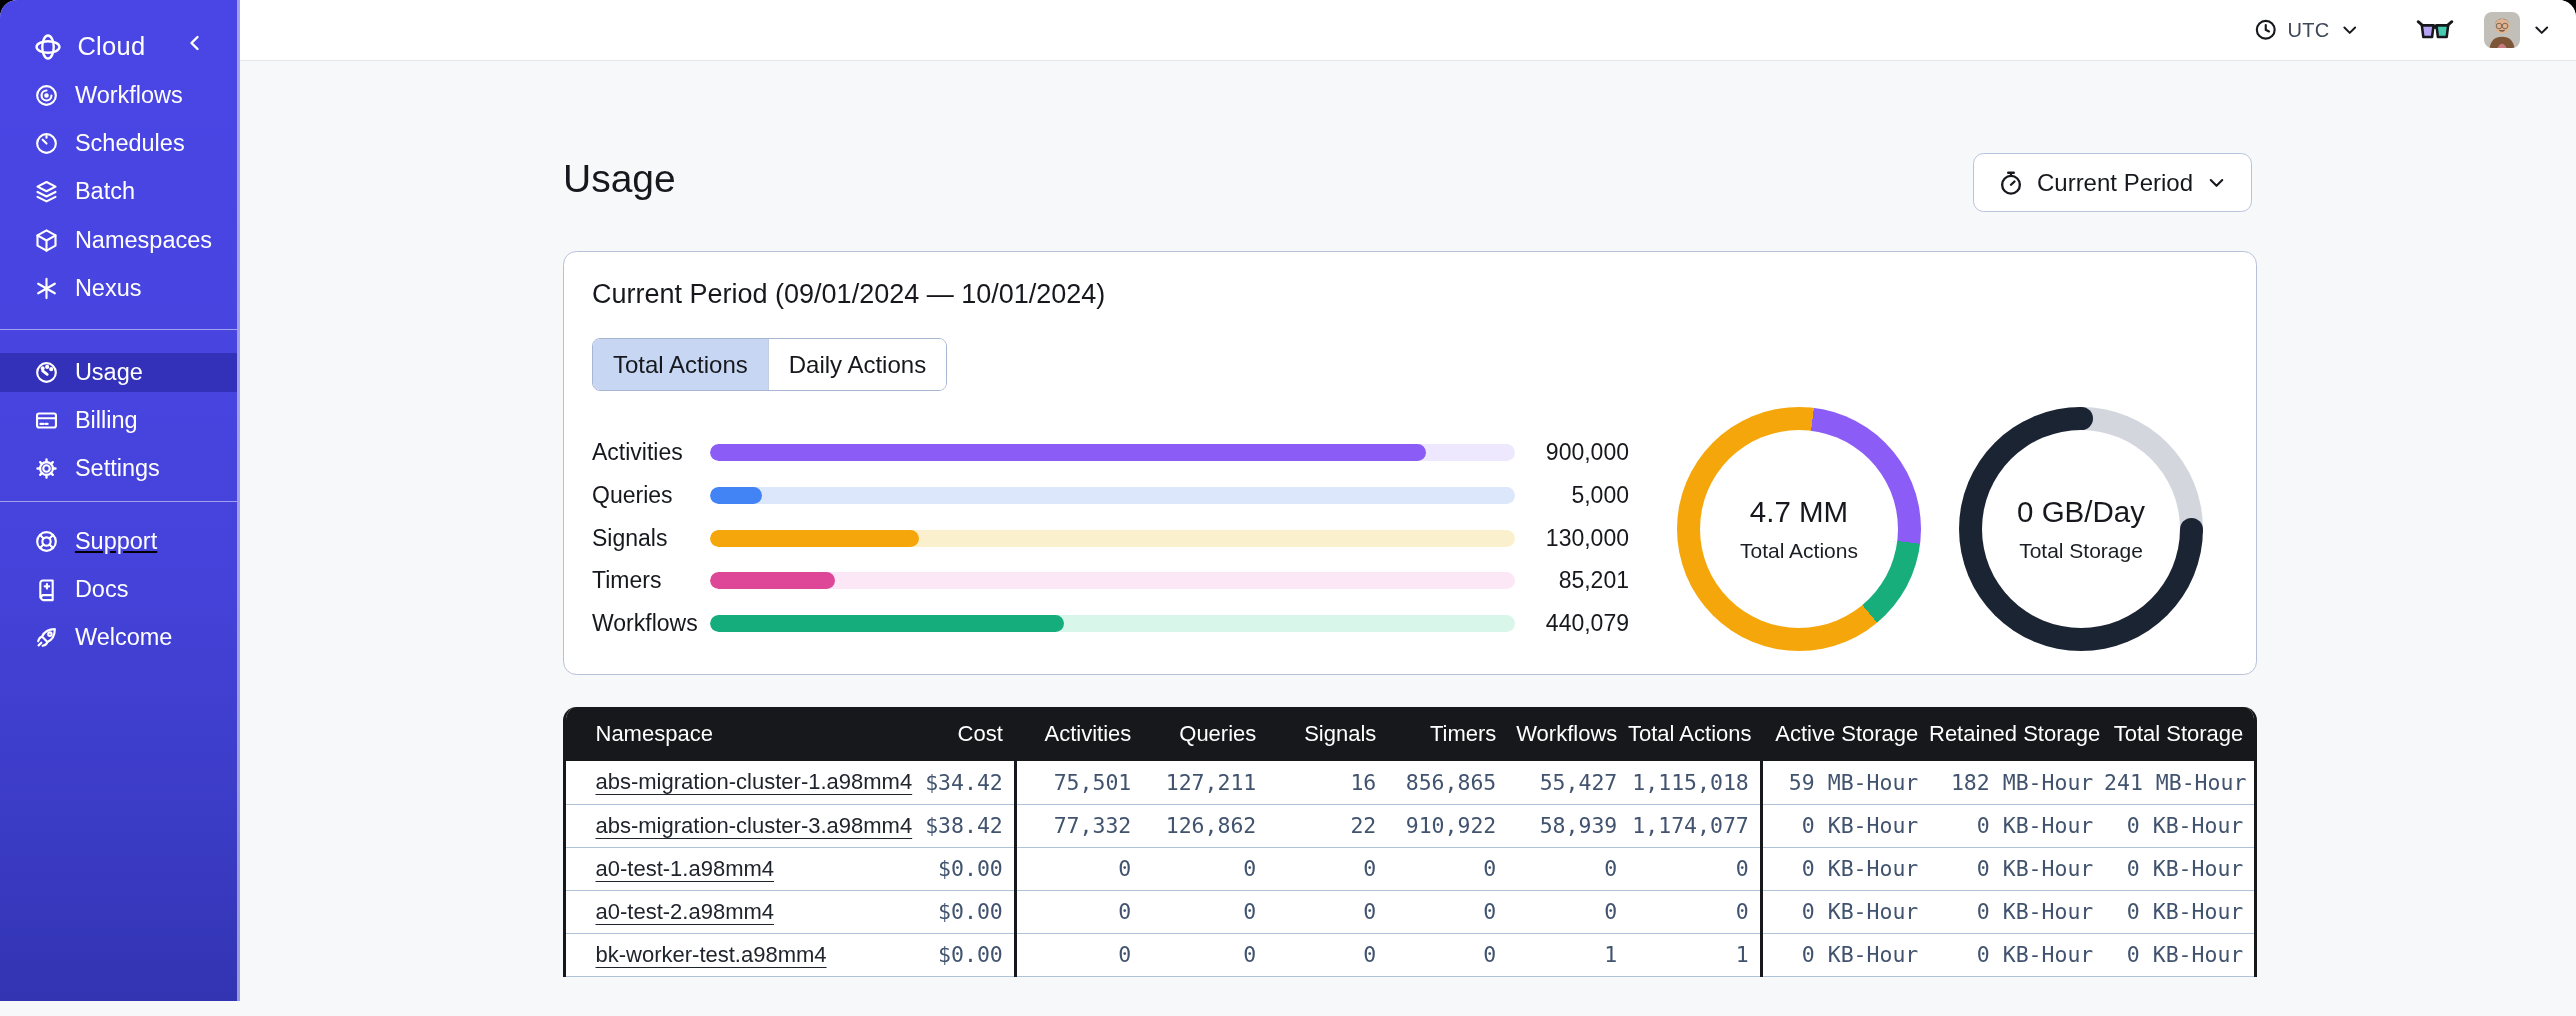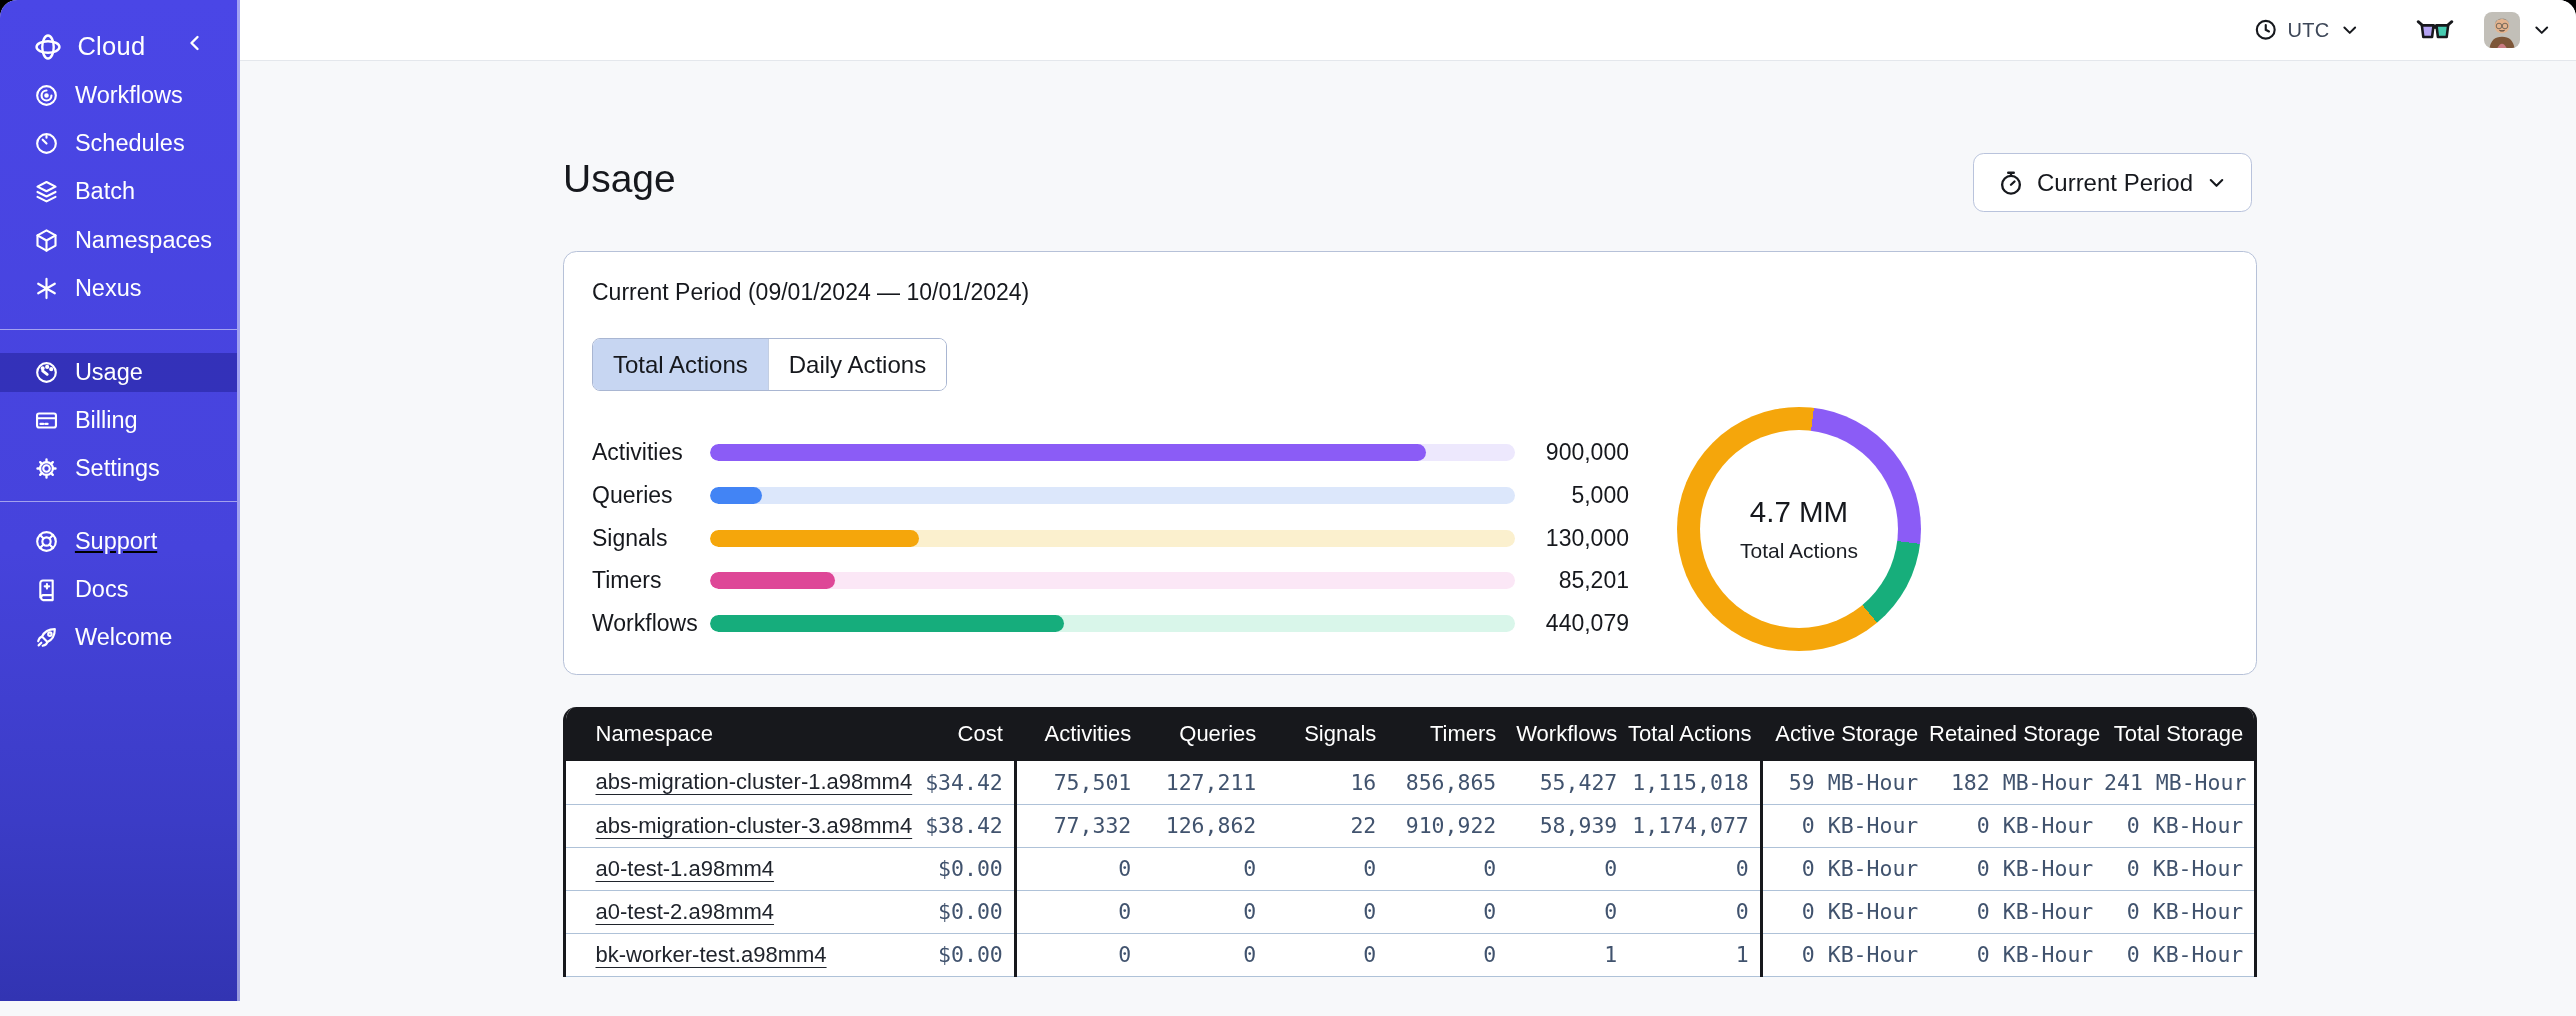--- a/index.html
+++ b/index.html
@@ -30,21 +30,21 @@
   .content-bg{position:absolute;left:243px;top:62px;right:0;bottom:0;background:#F7F8FA;}
   
   .page-title{position:absolute;left:563px;top:157px;font-size:39px;font-weight:500;color:#16181D;z-index:2;}
   .period-btn{position:absolute;left:1973px;top:153px;width:279px;height:59px;background:#fff;
     border:1.3px solid #B9C3DC;border-radius:10.7px;display:flex;align-items:center;justify-content:center;
     gap:12px;cursor:pointer;z-index:2;box-sizing:border-box;}
   .period-label{font-size:24px;font-weight:500;color:#16181D;}
   
   .card{position:absolute;left:563px;top:251px;width:1694px;height:424px;background:#fff;
     border:1.3px solid #B6C1D8;border-radius:13.4px;z-index:2;box-sizing:border-box;}
-  .card-title{position:absolute;left:28px;top:27px;font-size:23px;font-weight:500;color:#16181D;}
+  .card-title{position:absolute;left:28px;top:27px;font-size:27px;font-weight:500;color:#16181D;}
   .tab-group{position:absolute;left:28px;top:86px;height:51px;display:flex;border:1.3px solid #A9B6D2;
     border-radius:8px;overflow:hidden;background:#fff;}
   .tab{display:flex;align-items:center;padding:0 20px;font-size:24px;font-weight:500;color:#16181D;
     cursor:pointer;background:#fff;}
   .tab.active{background:#C7D6F2;}
   .tab + .tab{border-left:1.3px solid #C3CEE2;}
   
   .bar-row{position:absolute;left:28px;height:27px;display:flex;align-items:center;width:1151px;}
   .bar-label{width:118px;font-size:23px;color:#16181D;}
   .bar-track{width:805px;height:17.4px;border-radius:8.7px;overflow:hidden;position:relative;flex:0 0 805px;}
@@ -314,20 +314,30 @@
         </div>
       </div>
     <div class="donut" id="donut-0">
         <div class="donut-ring" style="background:conic-gradient(from 7deg, #8B5CF6 0% 25%, #17AE7B 25% 37%, #F5A60B 37% 100%)"></div>
         <div class="donut-hole"></div>
         <div class="donut-center">
           <div class="donut-value">4.7 MM</div>
           <div class="donut-label">Total Actions</div>
         </div>
       </div>
+    <div class="donut" id="donut-1">
+        <div class="donut-ring" style="background:conic-gradient(from 0deg, #D3D7DD 0% 25%, #1B2433 25% 100%)"></div>
+        <div class="donut-cap" style="left:111px;top:0px;background:#1B2433"></div>
+        <div class="donut-cap" style="left:221px;top:111px;background:#1B2433"></div>
+        <div class="donut-hole"></div>
+        <div class="donut-center">
+          <div class="donut-value">0 GB/Day</div>
+          <div class="donut-label">Total Storage</div>
+        </div>
+      </div>
   </div>
 
   <div class="table-wrap">
     <table>
       <colgroup id="cols">
           <col class="c0">
           <col class="c1">
           <col class="c2">
           <col class="c3">
           <col class="c4">

